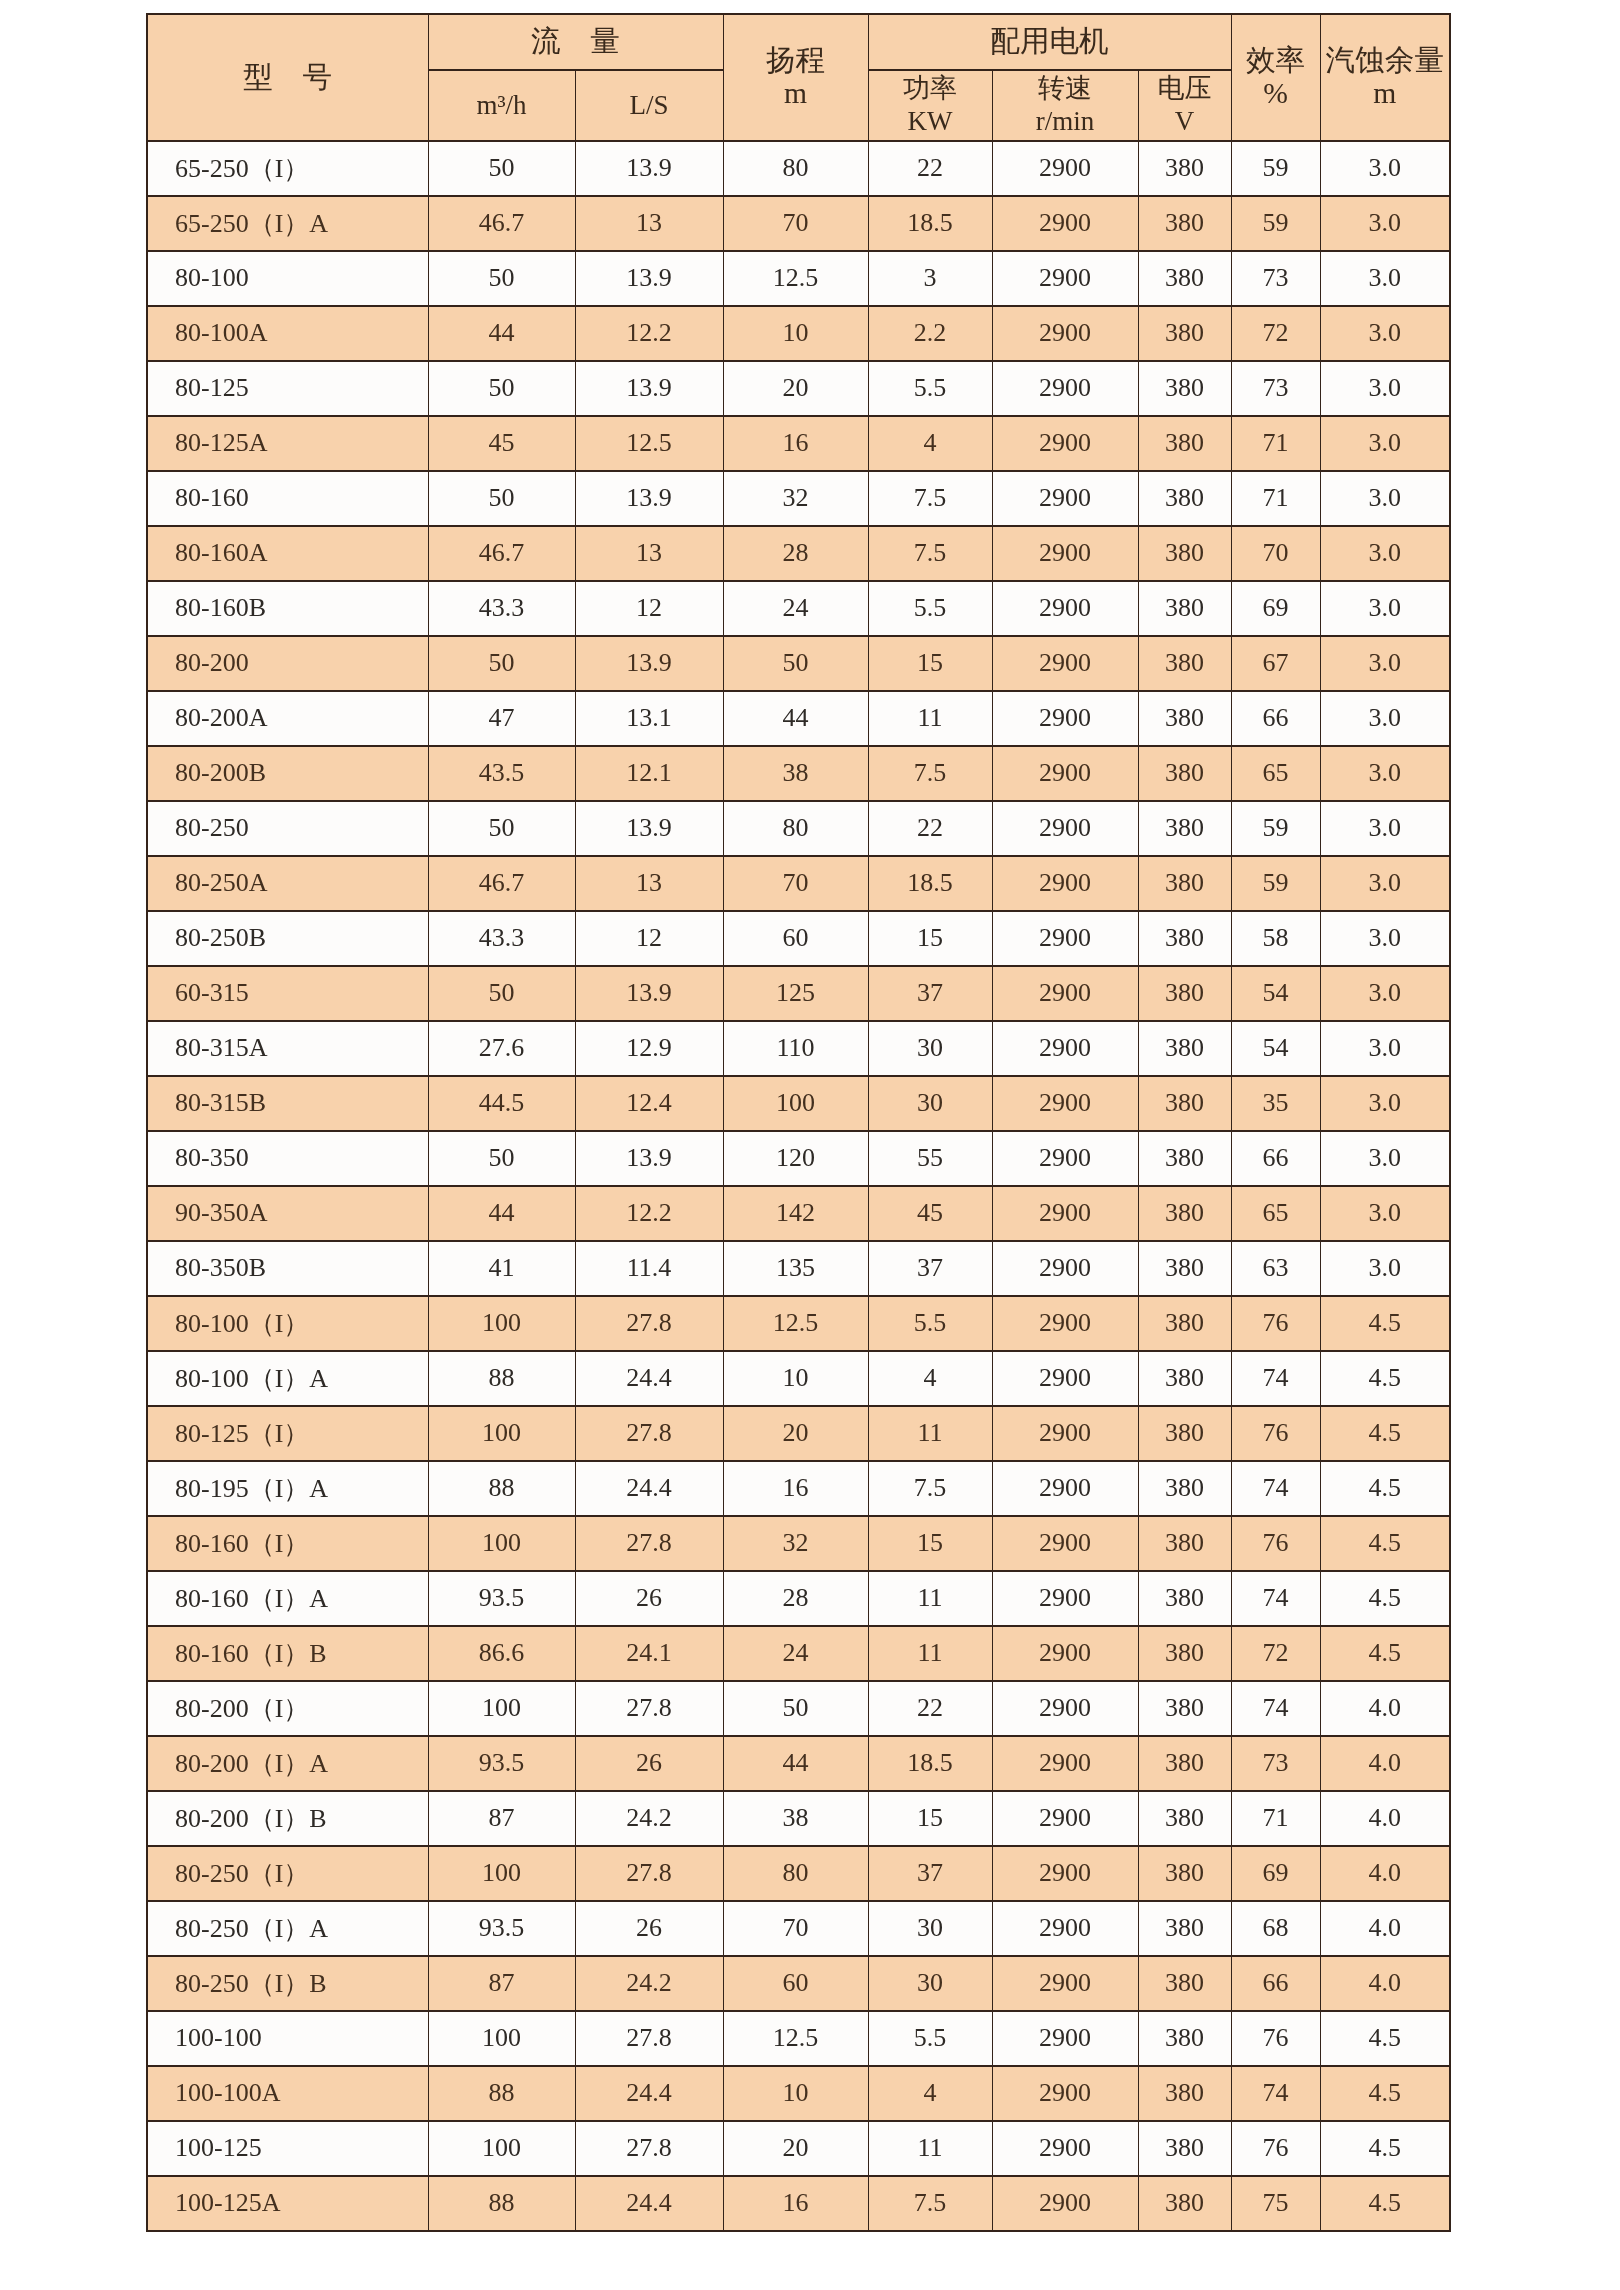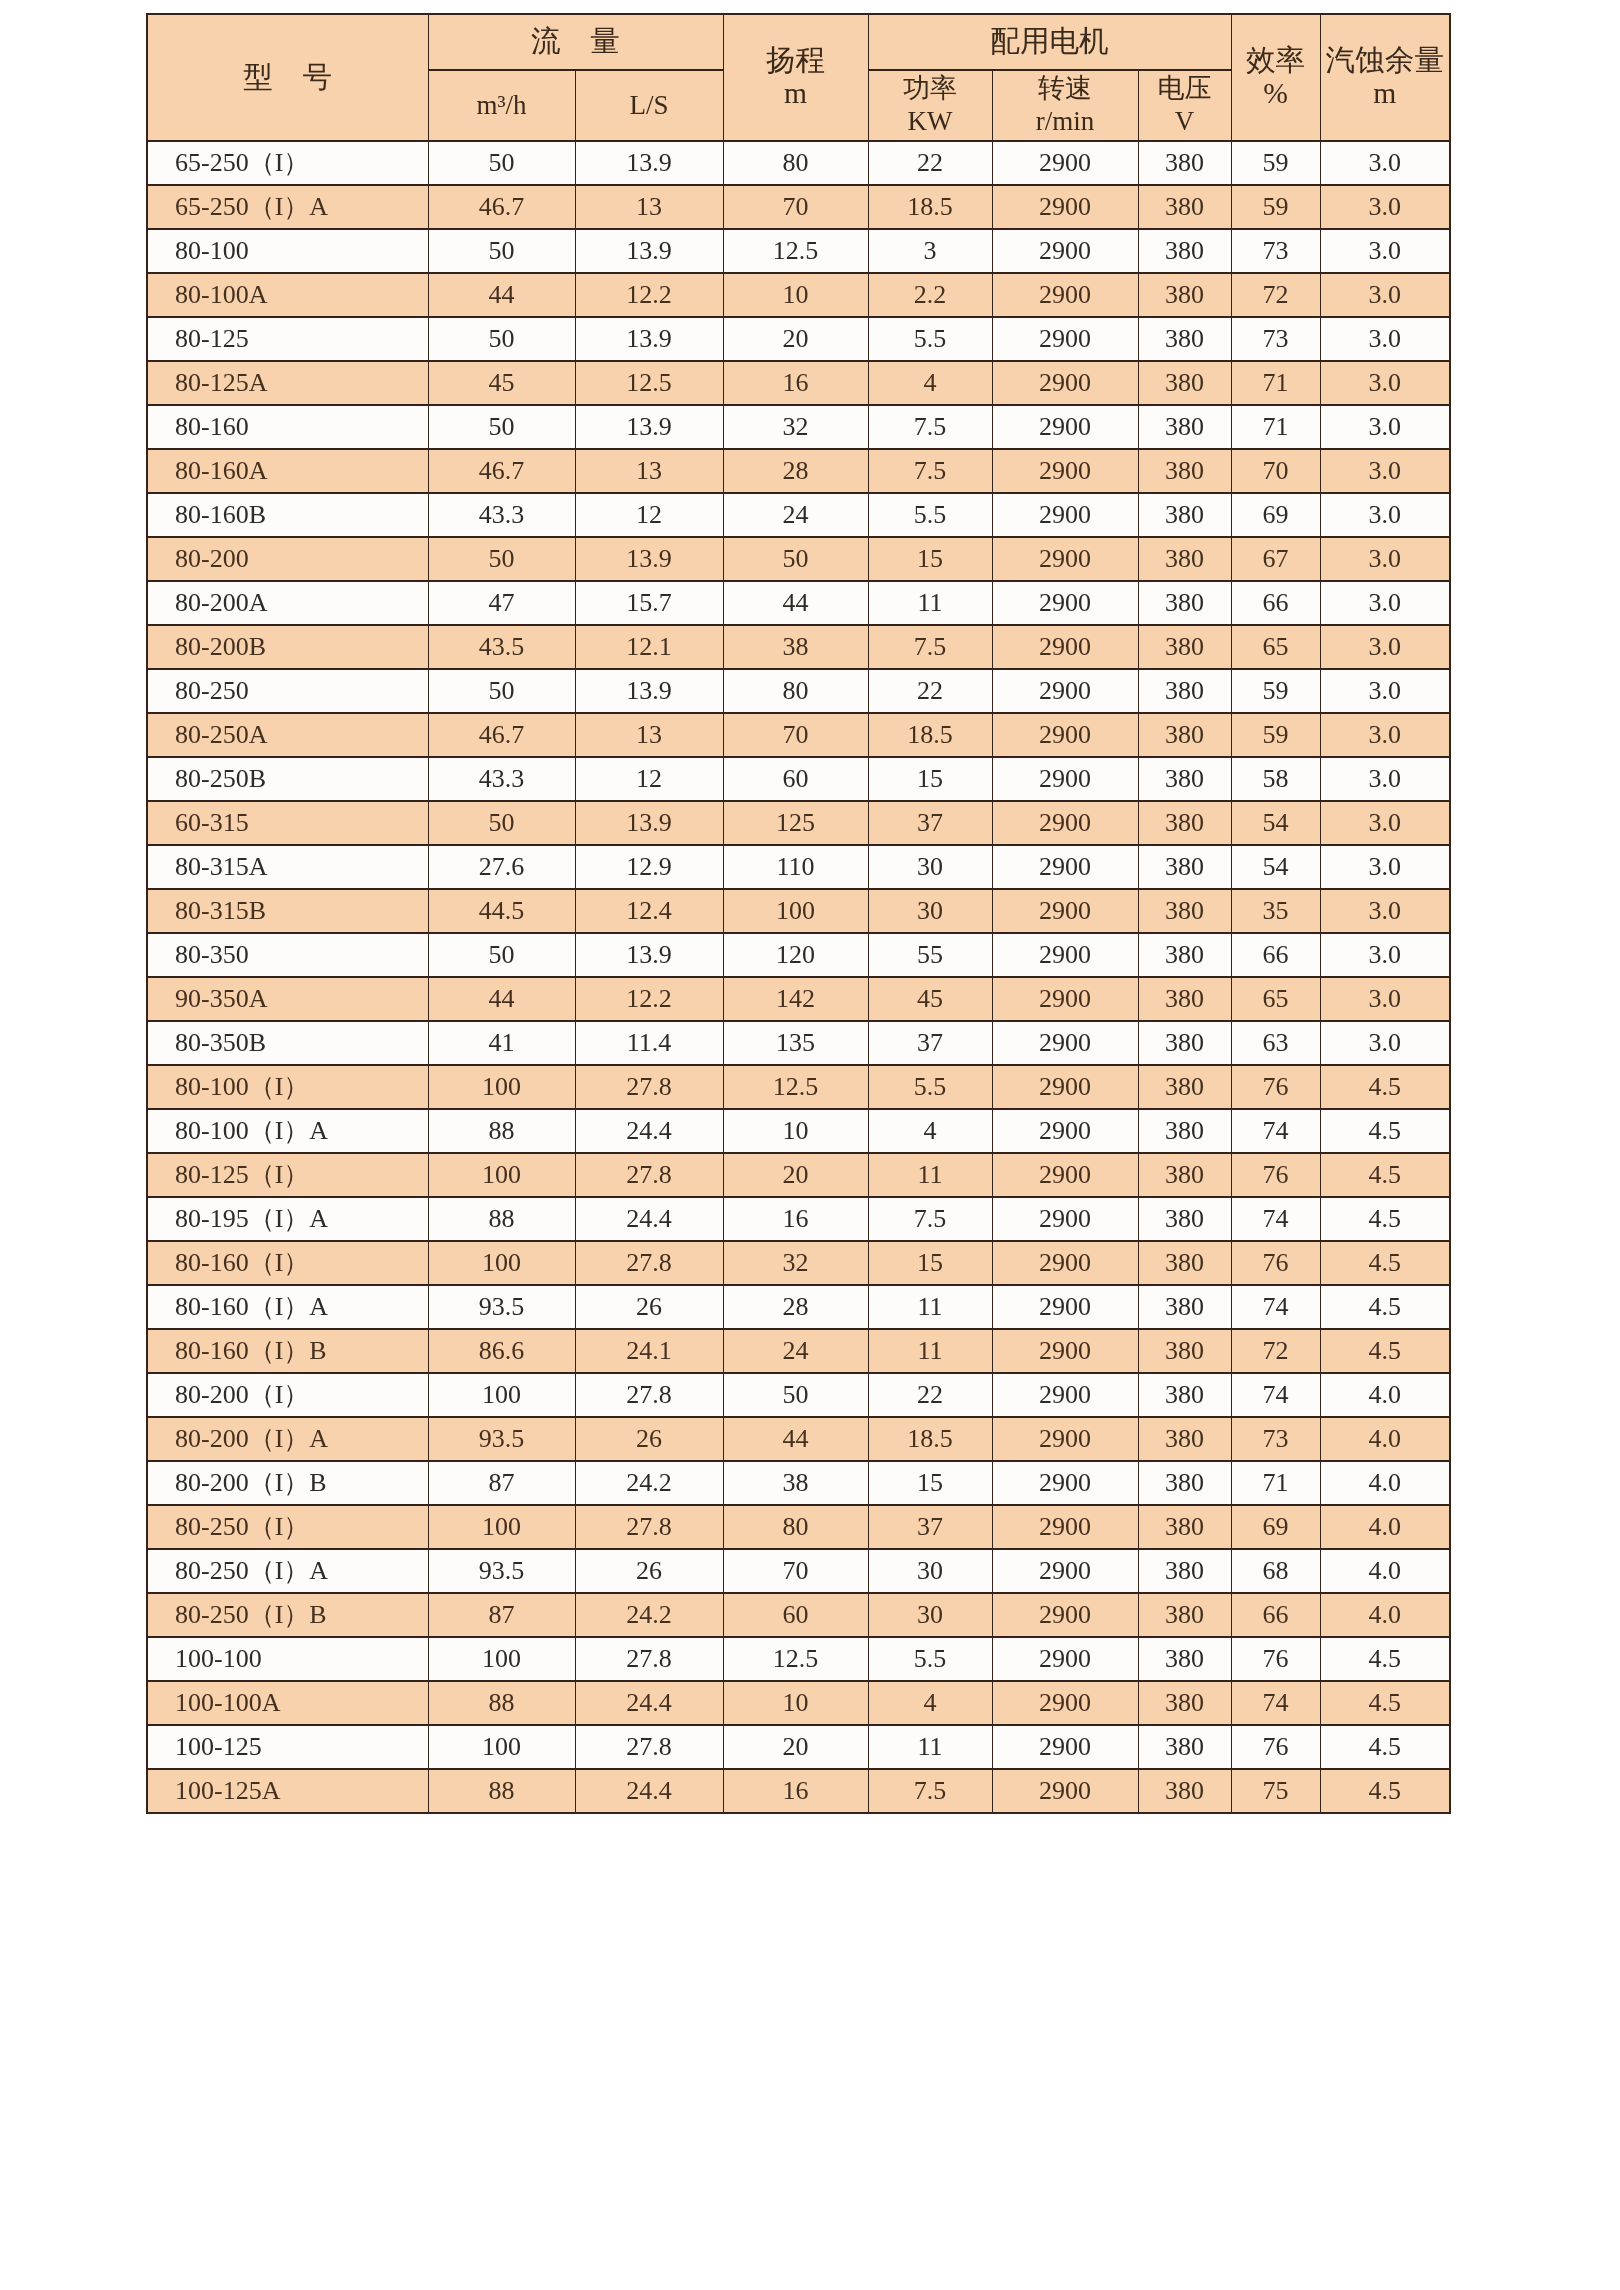--- a/index.html
+++ b/index.html
@@ -31,21 +31,21 @@
     font-weight: normal;
     text-align: center;
     vertical-align: middle;
     font-size: 29.6px;
   }
   tr.h1 th { height: 54px; }
   tr.h2 th { height: 69px; font-size: 27px; }
   .dual div { line-height: 33px; }
   th.latin { font-size: 27px; }
 
-  tbody tr { height: 44px; }
+  tbody tr { height: 55px; }
   tbody td {
     background: #fdfcfb;
     color: #2e2a26;
     font-size: 26px;
     text-align: center;
     vertical-align: middle;
   }
   tbody tr:nth-child(even) td {
     background: #f8d2ac;
     color: #44301f;
@@ -213,21 +213,21 @@
           <td>50</td>
           <td>15</td>
           <td>2900</td>
           <td>380</td>
           <td>67</td>
           <td>3.0</td>
         </tr>
         <tr>
           <td class="model">80-200A</td>
           <td>47</td>
-          <td>15.7</td>
+          <td>13.1</td>
           <td>44</td>
           <td>11</td>
           <td>2900</td>
           <td>380</td>
           <td>66</td>
           <td>3.0</td>
         </tr>
         <tr>
           <td class="model">80-200B</td>
           <td>43.5</td>

